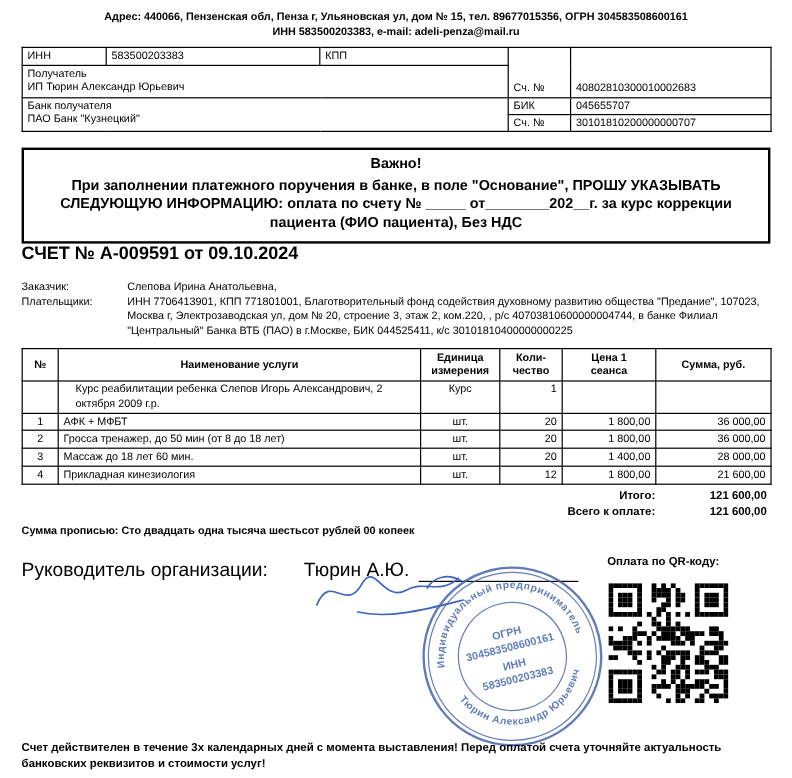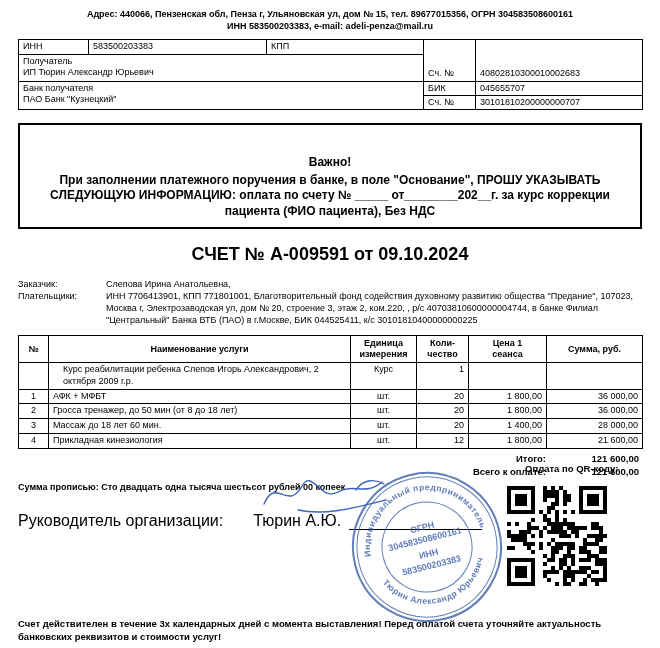--- a/index.html
+++ b/index.html
@@ -19,23 +19,23 @@
   .bank-table td { line-height:1.25; }
   .bank-table tr.r1 td { height:14px; }
   .bank-table tr.r2 td { height:27px; }
   .bank-table tr.r3 td, .bank-table tr.r4 td { height:14px; }
   .vb { vertical-align:bottom; }
 
   .notice {
     border:2px solid #000; margin-top:13px; padding:4px 10px 8px;
     text-align:center; font-weight:bold; font-size:12px; line-height:1.3;
   }
-  .notice-title { margin-bottom:2px;margin-top:26px; }
-
-  .doc-title { margin-top:15px; text-align:center; font-weight:bold; font-size:18px; }
+  .notice-title { margin-bottom:2px; }
+
+  .doc-title { font-weight:bold; font-size:15px; }
 
   .parties { margin-top:14px; font-size:9px; line-height:1.32; }
   .party-row { display:flex; }
   .party-label { width:88px; flex:none; }
   .party-value { flex:1; }
 
   .items-table { margin-top:8px; }
   .items-table th { font-weight:bold; text-align:center; white-space:pre-line; vertical-align:middle; padding:2px; line-height:1.25; }
   .items-table td { line-height:1.3;margin-top:28px; }
   .c { text-align:center; }
@@ -46,21 +46,21 @@
   .totals-row { display:flex; justify-content:flex-end; line-height:1.45; }
   .totals-value { width:96px; text-align:right; padding-right:3px; }
 
   .count-line { margin-top:9px; font-size:9px; font-weight:bold; }
   .amount-words { margin-top:3px; font-size:9px; font-weight:bold; }
 
   .sign-row { margin-top:20px; font-size:16px; display:flex; align-items:flex-end; }
   .sign-name { margin-left:30px; }
   .sign-line { width:133px; border-bottom:1px solid #000; height:14px; margin-left:8px; }
 
-  .qr-label { position:absolute; top:463px; left:525px; font-size:9.5px; font-weight:bold; }
+  .qr-label { position:absolute; top:463px; left:506px; font-size:9.5px; font-weight:bold; }
   .qr { position:absolute; top:486px; left:507px; width:100px; height:100px; }
 
   .stamp { position:absolute; top:470px; left:350px; width:154px; height:154px; transform:rotate(-14deg); opacity:.85; }
   .sig { position:absolute; top:466px; left:258px; }
 
   .footer { position:absolute; left:18px; width:624px; bottom:5px; font-size:9.5px; font-weight:bold; line-height:1.3; }
 </style>
 </head>
 <body>
 

